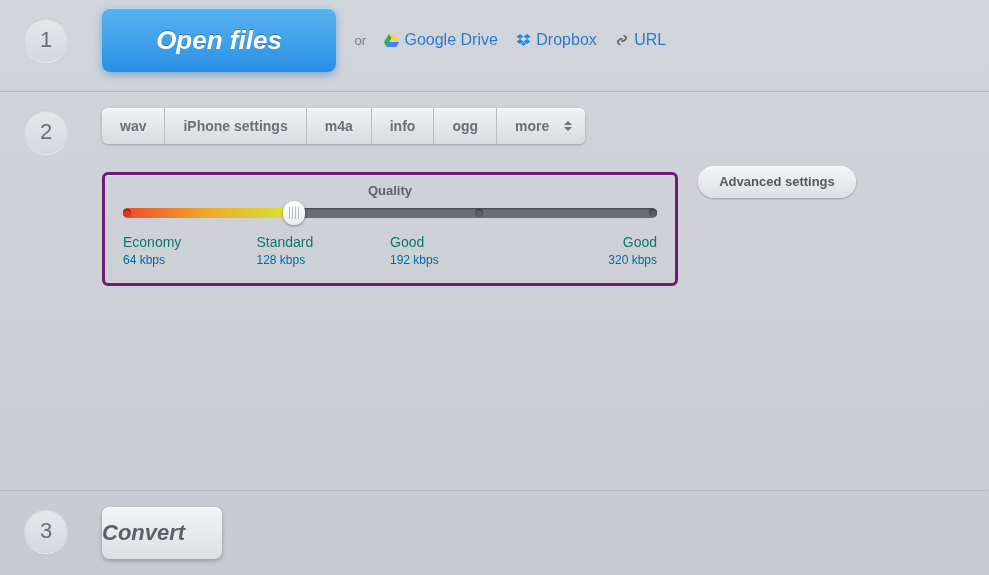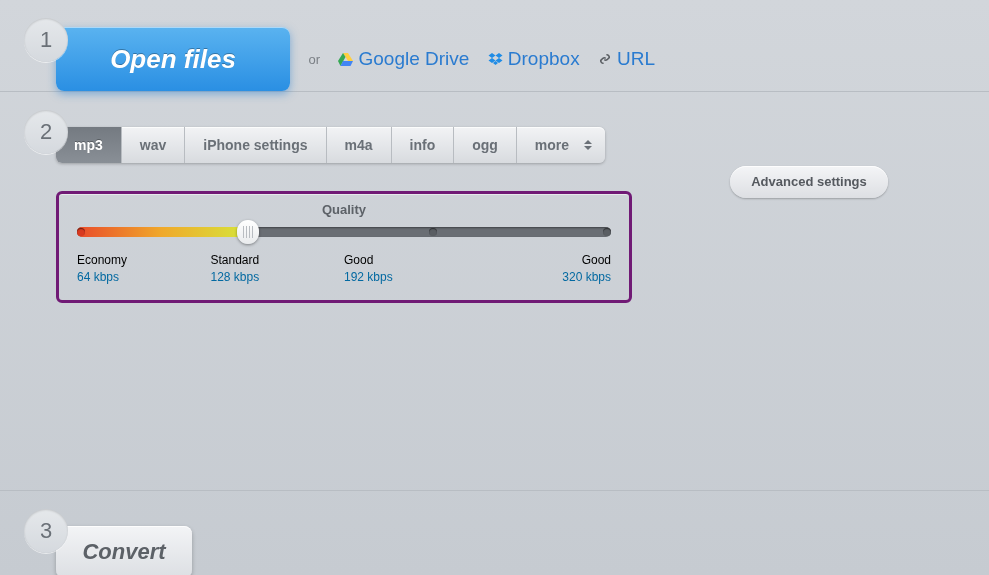--- a/index.html
+++ b/index.html
@@ -29,21 +29,21 @@
   align-items: center;
   justify-content: center;
   font-size: 22px;
   color: #6a7077;
   font-weight: normal;
 }
 .section1 .step-circle { top: 18px; }
 .section2 .step-circle { top: 18px; }
 .section3 .step-circle { top: 18px; }
 
-.content { margin-left: 56px; padding-top: 27px; }
+.content { margin-left: 102px; padding-top: 8px; }
 
 
 .open-btn {
   display: inline-block;
   vertical-align: middle;
   width: 234px;
   height: 64px;
   border-radius: 8px;
   background: linear-gradient(to bottom, #5ab3f0, #2a8fe3);
   box-shadow: 0 3px 8px rgba(41,128,210,0.5), inset 0 1px 0 rgba(255,255,255,0.5);
@@ -62,21 +62,21 @@
   margin: 0 14px;
   color: #7a7f85;
   font-size: 13px;
 }
 .src-link {
   display: inline-flex;
   align-items: center;
   vertical-align: middle;
   margin-right: 14px;
   color: #2a7bd0;
-  font-size: 19px;
+  font-size: 16px;
   cursor: pointer;
   gap: 5px;
 }
 
 
 .format-tabs {
   display: inline-flex;
   border-radius: 6px;
   overflow: hidden;
   box-shadow: 0 1px 3px rgba(0,0,0,0.25), inset 0 1px 0 rgba(255,255,255,0.7);
@@ -192,27 +192,27 @@
   display: flex;
   justify-content: space-between;
   margin-top: 16px;
 }
 .qlabel {
   width: 25%;
   text-align: left;
 }
 .qlabel:first-child { text-align: left; }
 .qlabel:last-child { text-align: right; }
-.qlabel .ql-name { color: #000000; font-size: 12px; }
+.qlabel .ql-name { color: #0f766e; font-size: 14px; }
 .qlabel .ql-rate { color: #0369a1; font-size: 12px; margin-top: 3px; }
 
 
 .side-buttons {
   position: absolute;
-  left: 730px;
+  left: 698px;
   top: 74px;
   display: flex;
   flex-direction: column;
   gap: 12px;
 }
 .pill-btn {
   width: 158px;
   height: 32px;
   border-radius: 16px;
   background: linear-gradient(to bottom, #f4f5f7, #dddfe3);
@@ -222,30 +222,30 @@
   font-weight: bold;
   text-align: center;
   line-height: 32px;
   cursor: pointer;
 }
 
 
 .convert-btn {
   display: inline-block;
   margin-top: 8px;
-  width: 136px;
+  width: 120px;
   height: 52px;
   border-radius: 8px;
   background: linear-gradient(to bottom, #f3f4f6, #dcdfe3);
   box-shadow: 0 2px 4px rgba(0,0,0,0.25), inset 0 1px 0 rgba(255,255,255,0.8);
   color: #5c6167;
   font-size: 22px;
   font-weight: bold;
   font-style: italic;
-  text-align: center;
+  text-align: left;
   line-height: 52px;
   cursor: pointer;
 }
 </style>
 </head>
 <body>
 
 <div class="section section1">
   <div class="step-circle">1</div>
   <div class="content">
@@ -271,21 +271,20 @@
         </svg>
       <span>URL</span>
     </span>
   </div>
 </div>
 
 <div class="section section2">
   <div class="step-circle">2</div>
   <div class="content">
     <div class="format-tabs">
-      <div class="format-tab active">mp3</div>
       <div class="format-tab">wav</div>
       <div class="format-tab">iPhone settings</div>
       <div class="format-tab">m4a</div>
       <div class="format-tab">info</div>
       <div class="format-tab">ogg</div>
       <div class="format-tab more">
         <span>more</span>
         <span class="more-arrows"></span>
       </div>
     </div>

